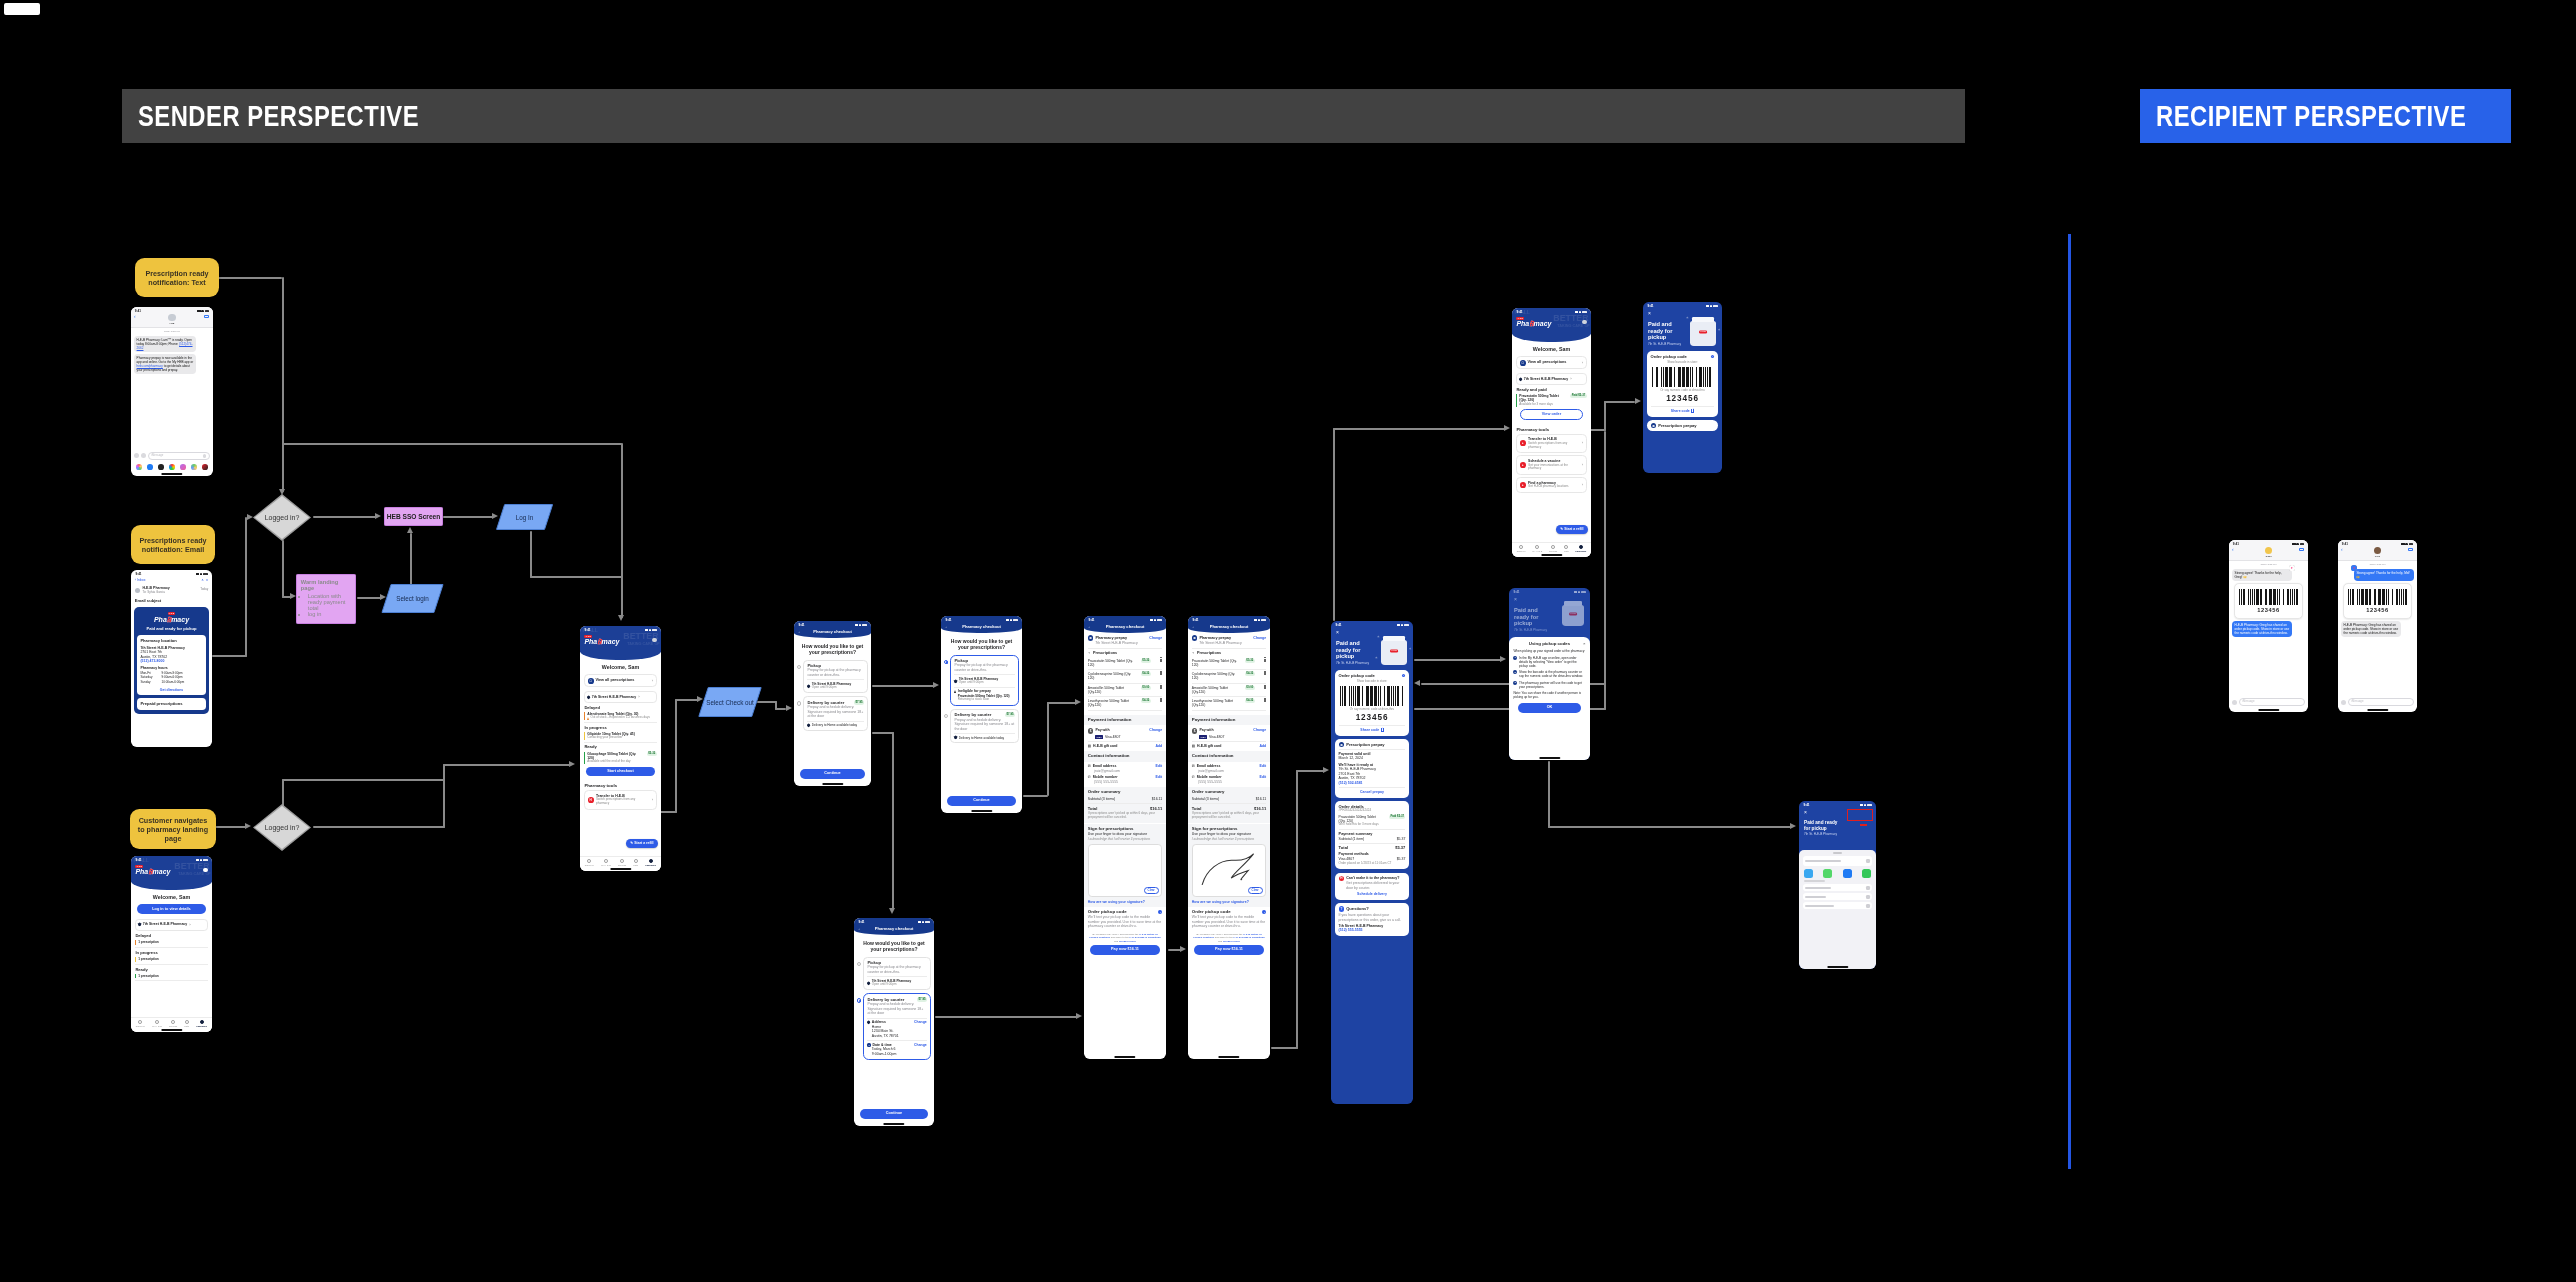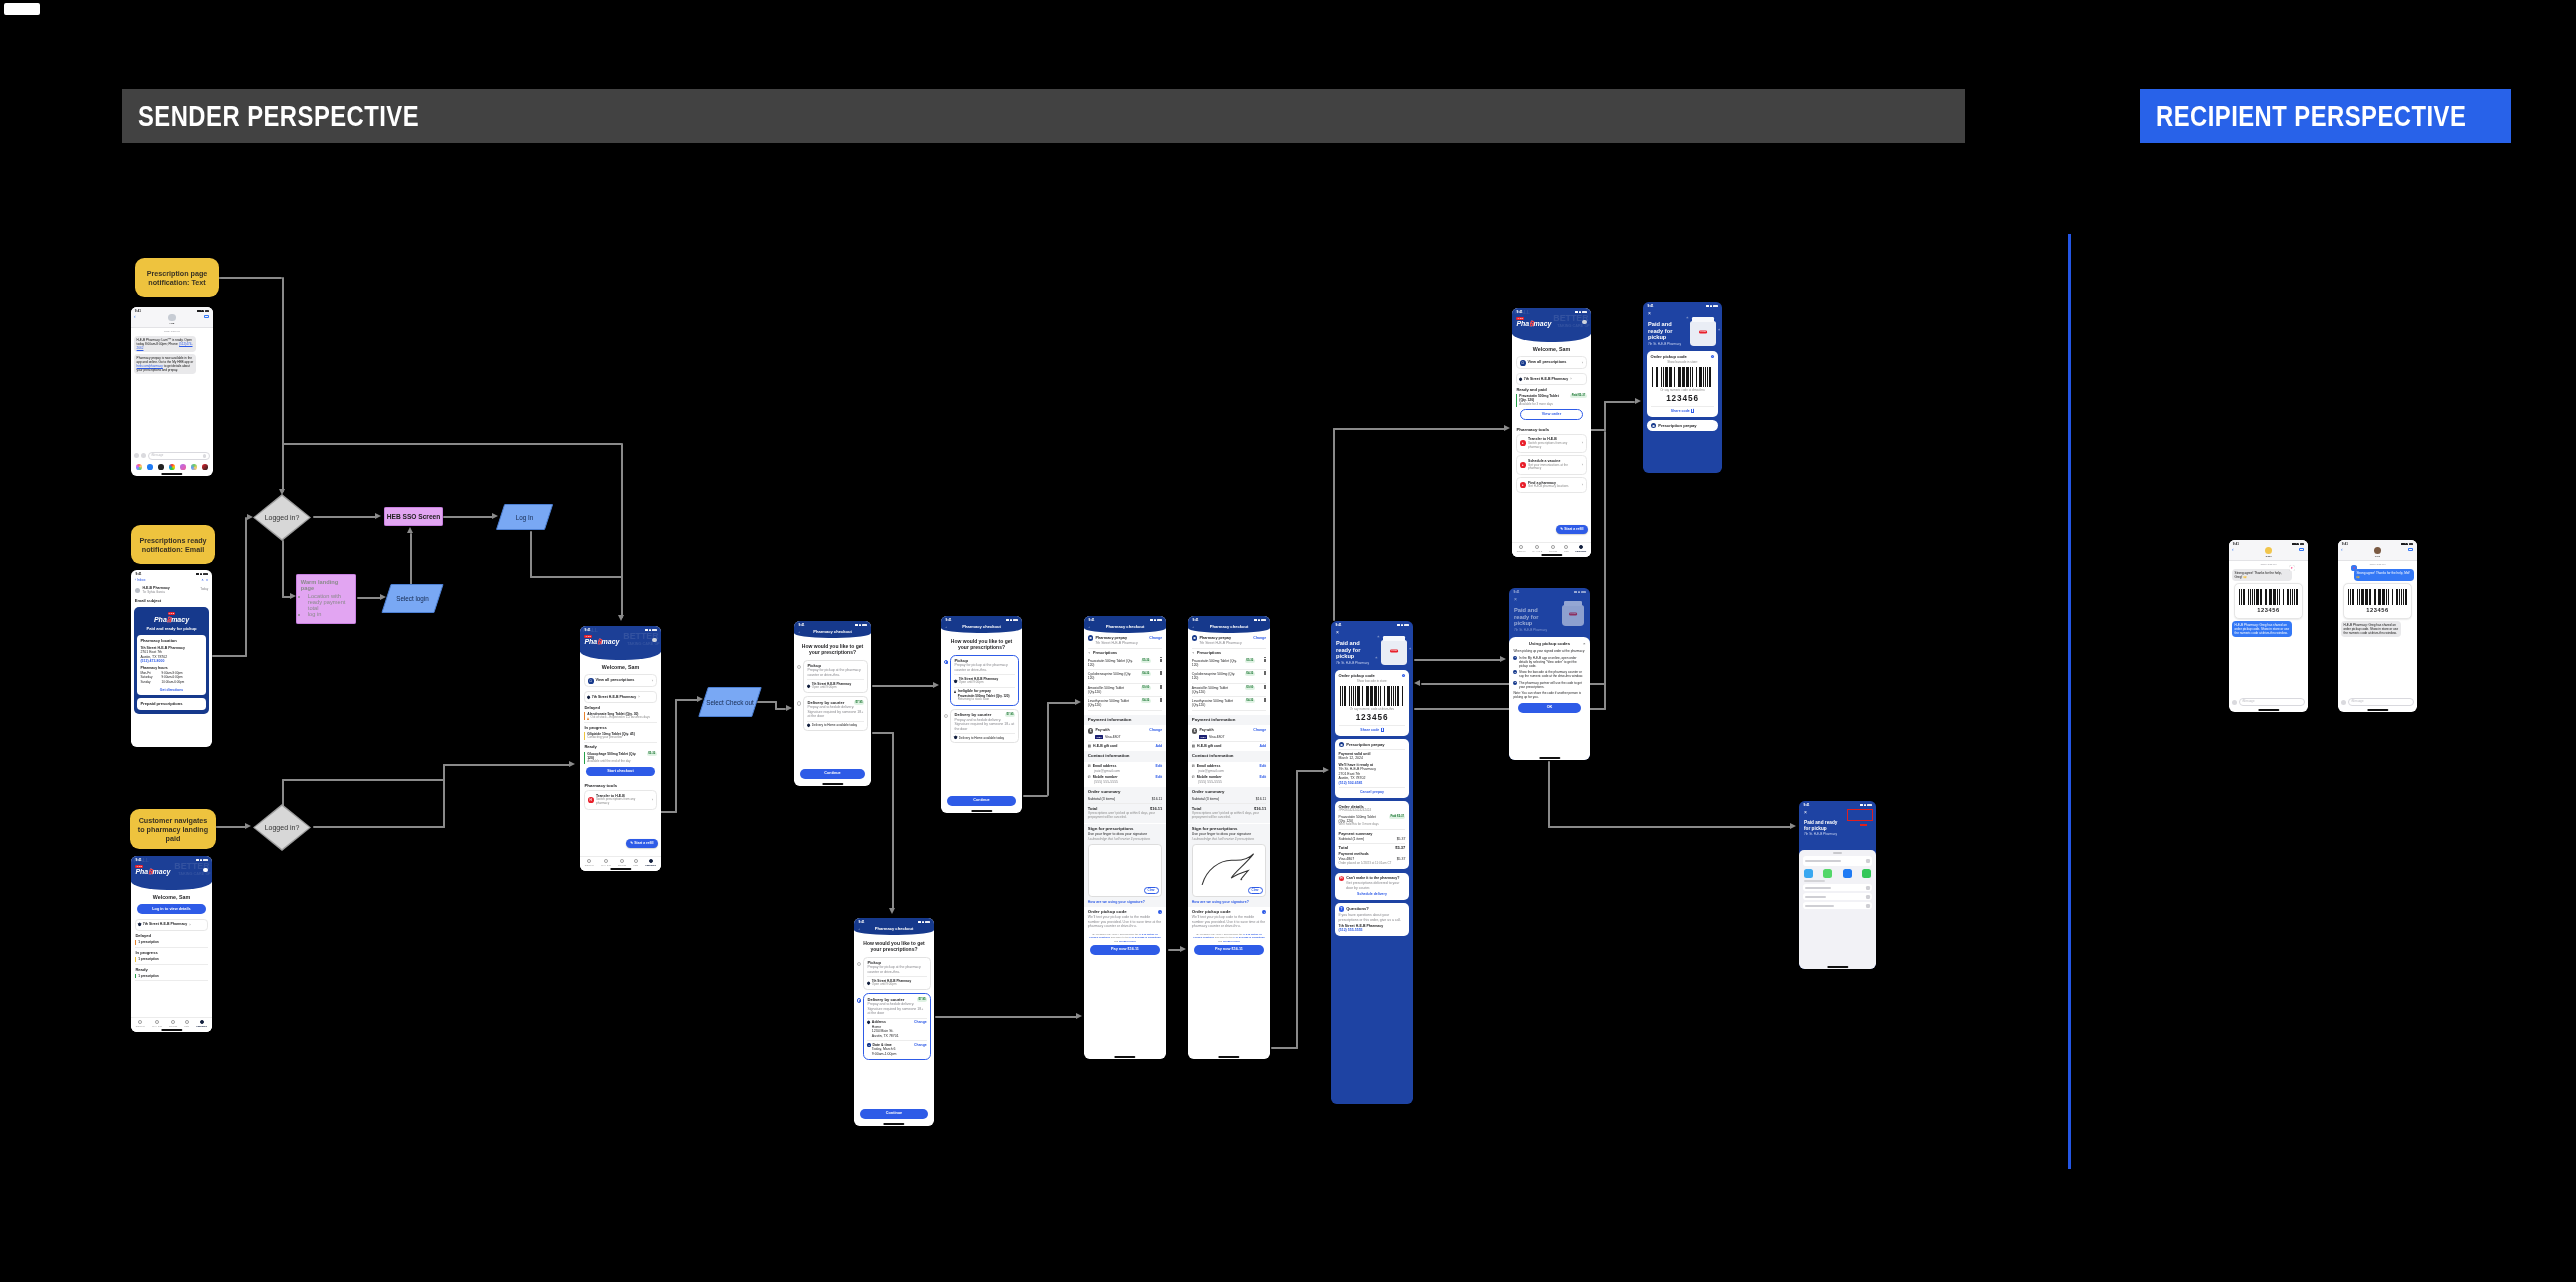--- a/index.html
+++ b/index.html
@@ -237,27 +237,27 @@
   <div class="ah r" style="left:245px;top:823px"></div>
   <div class="seg" style="left:313px;top:826px;width:132px;height:1.9px"></div>
   <div class="seg" style="left:443px;top:764px;width:1.9px;height:64px"></div>
   <div class="seg" style="left:443px;top:764px;width:127px;height:1.9px"></div>
   <div class="ah r" style="left:569px;top:761px"></div>
   <div class="seg" style="left:282px;top:779px;width:1.9px;height:28px"></div>
   <div class="seg" style="left:282px;top:779px;width:162px;height:1.9px"></div>
 </div>
 
 <div class="sticky" style="left:135px;top:258px;width:84px;height:39px">
-    <span>Prescription page notification: Text</span>
+    <span>Prescription ready notification: Text</span>
   </div>
 <div class="sticky" style="left:131px;top:525px;width:84px;height:39px">
     <span>Prescriptions ready notification: Email</span>
   </div>
 <div class="sticky" style="left:130px;top:809px;width:86px;height:40px">
-    <span>Customer navigates to pharmacy landing paid</span>
+    <span>Customer navigates to pharmacy landing page</span>
   </div>
 
 <div class="diamond" style="left:253px;top:494px">
     <div class="d1"></div>
     <div class="d2"></div>
     <div class="lbl">Logged in?</div>
   </div>
 <div class="diamond" style="left:253px;top:804px">
     <div class="d1"></div>
     <div class="d2"></div>

